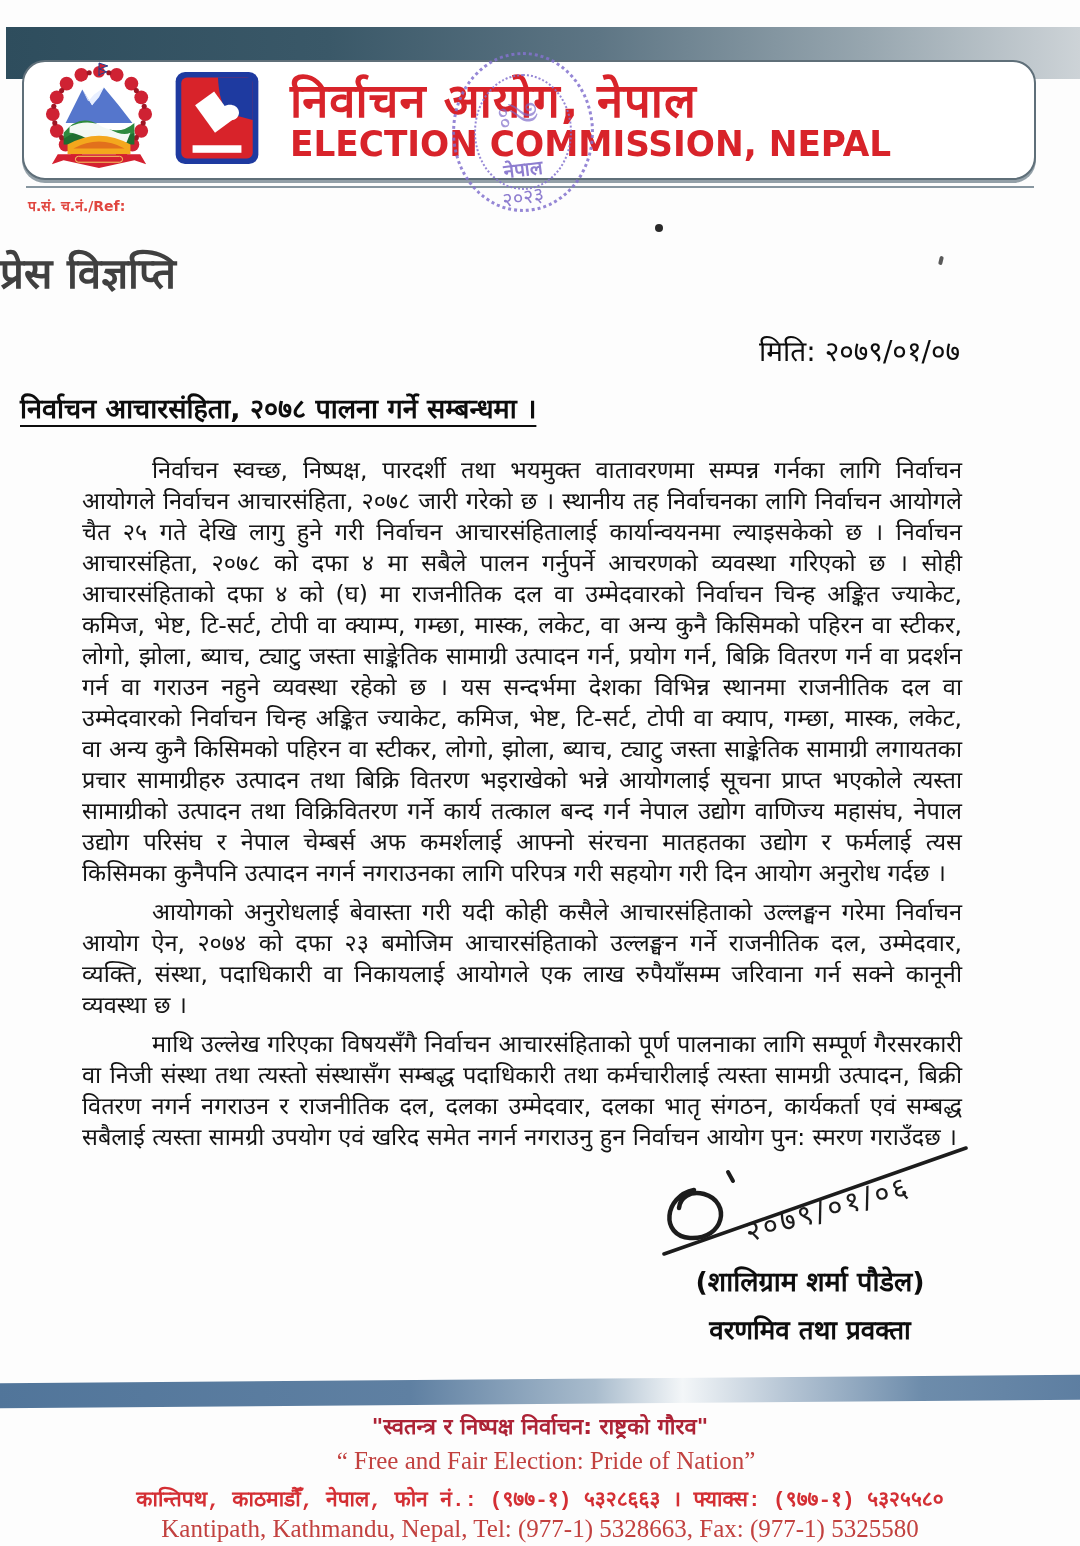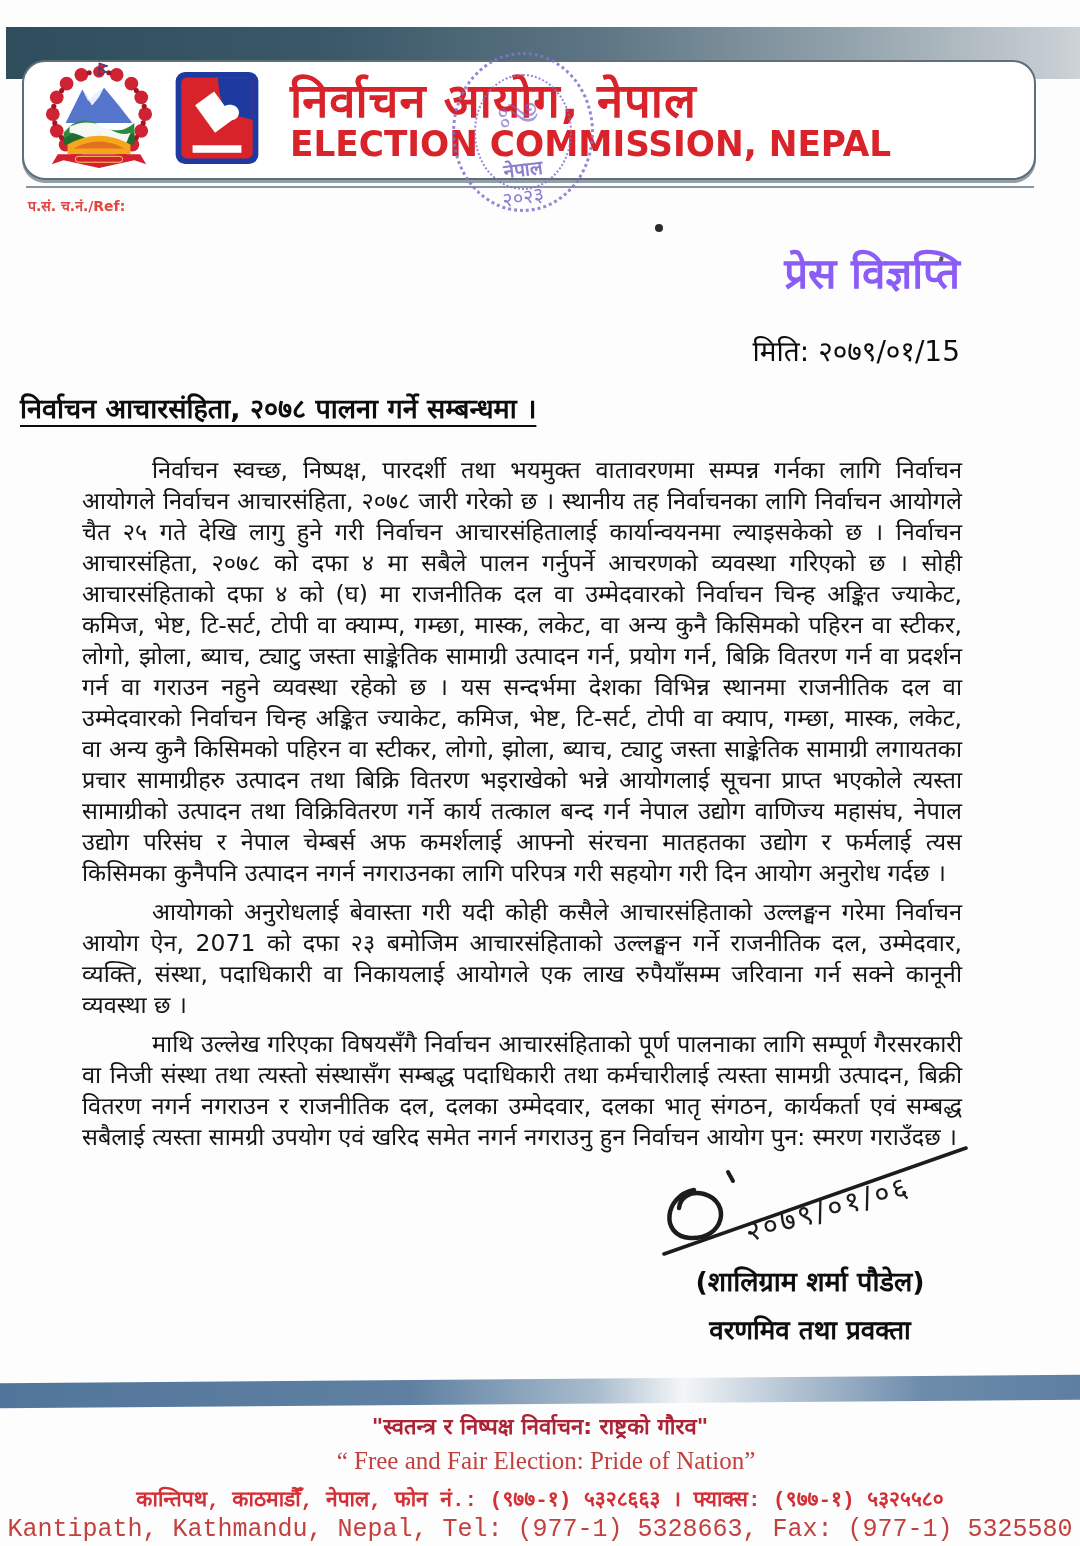--- a/index.html
+++ b/index.html
@@ -28,21 +28,21 @@
     position:absolute; top:52px; left:438px; width:170px; height:170px;
     color:#7b68c8; opacity:.85; pointer-events:none; z-index:5;
   }
   .stamp .ring-outer { position:absolute; inset:0 14px 10px 14px; border:3px dotted #8473cf; border-radius:50%; }
   .stamp .ring-inner { position:absolute; inset:22px 36px 32px 36px; border:2px dotted #8473cf; border-radius:50%; }
   .stamp .squiggle { position:absolute; top:30px; left:62px; font-size:30px; transform:rotate(-12deg); opacity:.8; }
   .stamp .st-country { position:absolute; bottom:40px; left:0; width:100%; text-align:center; font-size:19px; font-weight:bold; transform:rotate(-7deg); }
   .stamp .st-year { position:absolute; bottom:12px; left:0; width:100%; text-align:center; font-size:20px; transform:rotate(-9deg); }
   
   .ref-label { position:absolute; top:196px; left:28px; font-size:14px; font-weight:bold; color:#e0453e; }
-  .doc-title { position:absolute; top:243px; left:0; width:960px; text-align:right; font-size:42px; font-weight:bold; color:#8b5cf6; }
+  .doc-title { position:absolute; top:243px; left:0; width:960px; text-align:left; font-size:42px; font-weight:bold; color:#404040; }
   .date-line { position:absolute; top:331px; right:120px; font-size:28px; color:#0d0d0d; }
   .subject-line {
     position:absolute; top:389px; left:20px; width:1040px; text-align:left;
     font-size:27px; font-weight:bold; color:#0d0d0d;
     text-decoration:underline; text-underline-offset:7px; text-decoration-thickness:2px;
   }
   
   .body-text { position:absolute; top:447px; left:74px; width:896px; font-size:23.5px; line-height:31px; text-align:justify; color:#141414; }
   .body-text p { text-indent:70px; margin:8px; }
   
@@ -57,21 +57,21 @@
   .sig-designation { font-size:26px; font-weight:bold; color:#0d0d0d; margin-top:12px; }
   
   .footer-bar {
     position:absolute; top:1379px; left:-4px; width:1090px; height:25px; transform:rotate(-0.45deg);
     background:linear-gradient(90deg,#51759a 0%,#5f80a2 38%,#a9bccd 55%,#f3f6f8 63%,#b3c3d3 73%,#6d8cab 85%,#5d7ea1 100%);
   }
   .footer-text { position:absolute; top:1410px; left:0; width:1080px; text-align:center; }
   .motto-np { font-size:22px; font-weight:bold; color:#ad2336; }
   .motto-en { font-size:25px; color:#c2413f; font-family:"Liberation Serif", serif; margin-top:7px;margin-left:12px; }
   .addr-np { font-size:21px; font-weight:bold; color:#d42f34; margin-top:9px;font-family:Liberation Mono, monospace; }
-  .addr-en { font-size:25px; color:#c2413f; font-family:Liberation Mono, monospace; margin-top:3px; }
+  .addr-en { font-size:25px; color:#c2413f; font-family:Liberation Serif, serif; margin-top:3px; }
   
   .speck-a { position:absolute; top:224px; left:655px; width:8px; height:8px; background:#2a2a2a; border-radius:50%; }
   .speck-b { position:absolute; top:256px; left:939px; width:4px; height:9px; background:#5a5a5a; border-radius:2px; transform:rotate(14deg); }
 </style>
 </head>
 <body>
 
 <div class="page">
 
   <div class="top-bar"></div>
@@ -160,26 +160,26 @@
     <div class="st-country">नेपाल</div>
     <div class="st-year">२०२३</div>
   </div>
 
   <div class="ref-label">प.सं. च.नं./Ref:</div>
 
   <div class="speck-a"></div>
   <div class="speck-b"></div>
 
   <div class="doc-title">प्रेस विज्ञप्ति</div>
-  <div class="date-line">मिति: २०७९/०१/15</div>
+  <div class="date-line">मिति: २०७९/०१/०७</div>
   <div class="subject-line">निर्वाचन आचारसंहिता, २०७८ पालना गर्ने सम्बन्धमा ।</div>
 
   <div class="body-text">
     <p>निर्वाचन स्वच्छ, निष्पक्ष, पारदर्शी तथा भयमुक्त वातावरणमा सम्पन्न गर्नका लागि निर्वाचन आयोगले निर्वाचन आचारसंहिता, २०७८ जारी गरेको छ । स्थानीय तह निर्वाचनका लागि निर्वाचन आयोगले चैत २५ गते देखि लागु हुने गरी निर्वाचन आचारसंहितालाई कार्यान्वयनमा ल्याइसकेको छ । निर्वाचन आचारसंहिता, २०७८ को दफा ४ मा सबैले पालन गर्नुपर्ने आचरणको व्यवस्था गरिएको छ । सोही आचारसंहिताको दफा ४ को (घ) मा राजनीतिक दल वा उम्मेदवारको निर्वाचन चिन्ह अङ्कित ज्याकेट, कमिज, भेष्ट,  टि-सर्ट, टोपी वा क्याम्प, गम्छा, मास्क, लकेट, वा अन्य कुनै किसिमको पहिरन वा स्टीकर, लोगो, झोला, ब्याच, ट्याटु जस्ता साङ्केतिक सामाग्री उत्पादन गर्न, प्रयोग गर्न, बिक्रि वितरण गर्न वा प्रदर्शन गर्न वा गराउन नहुने व्यवस्था रहेको छ । यस सन्दर्भमा देशका विभिन्न स्थानमा राजनीतिक दल वा उम्मेदवारको निर्वाचन चिन्ह अङ्कित ज्याकेट, कमिज, भेष्ट, टि-सर्ट, टोपी वा क्याप, गम्छा, मास्क, लकेट, वा अन्य कुनै किसिमको पहिरन वा स्टीकर, लोगो, झोला, ब्याच, ट्याटु जस्ता साङ्केतिक सामाग्री लगायतका प्रचार सामाग्रीहरु उत्पादन तथा बिक्रि वितरण भइराखेको भन्ने आयोगलाई सूचना प्राप्त भएकोले त्यस्ता सामाग्रीको उत्पादन तथा विक्रिवितरण गर्ने कार्य तत्काल बन्द गर्न नेपाल उद्योग वाणिज्य महासंघ, नेपाल उद्योग परिसंघ र नेपाल चेम्बर्स अफ कमर्शलाई आफ्नो संरचना मातहतका उद्योग र फर्मलाई त्यस किसिमका कुनैपनि उत्पादन नगर्न नगराउनका लागि परिपत्र गरी सहयोग गरी दिन आयोग अनुरोध गर्दछ ।</p>
-    <p>आयोगको अनुरोधलाई बेवास्ता गरी यदी कोही कसैले आचारसंहिताको उल्लङ्घन गरेमा निर्वाचन आयोग ऐन, 2071 को दफा २३ बमोजिम आचारसंहिताको उल्लङ्घन गर्ने राजनीतिक दल, उम्मेदवार, व्यक्ति, संस्था, पदाधिकारी वा निकायलाई आयोगले एक लाख रुपैयाँसम्म जरिवाना गर्न सक्ने कानूनी व्यवस्था छ ।</p>
+    <p>आयोगको अनुरोधलाई बेवास्ता गरी यदी कोही कसैले आचारसंहिताको उल्लङ्घन गरेमा निर्वाचन आयोग ऐन, २०७४ को दफा २३ बमोजिम आचारसंहिताको उल्लङ्घन गर्ने राजनीतिक दल, उम्मेदवार, व्यक्ति, संस्था, पदाधिकारी वा निकायलाई आयोगले एक लाख रुपैयाँसम्म जरिवाना गर्न सक्ने कानूनी व्यवस्था छ ।</p>
     <p>माथि उल्लेख गरिएका विषयसँगै निर्वाचन आचारसंहिताको पूर्ण पालनाका लागि सम्पूर्ण गैरसरकारी वा निजी संस्था तथा त्यस्तो संस्थासँग सम्बद्ध पदाधिकारी तथा कर्मचारीलाई त्यस्ता सामग्री उत्पादन, बिक्री वितरण नगर्न नगराउन र राजनीतिक दल, दलका उम्मेदवार, दलका भातृ संगठन, कार्यकर्ता एवं सम्बद्ध सबैलाई त्यस्ता सामग्री उपयोग एवं खरिद समेत नगर्न नगराउनु हुन निर्वाचन आयोग पुन: स्मरण गराउँदछ ।</p>
   </div>
 
   <div class="sig-block">
     <div class="sig-art">
       <svg width="320" height="118" viewBox="0 0 320 118">
         <g fill="none" stroke="#1c1c1c" stroke-linecap="round">
           <path d="M44 48 C 14 54, 10 94, 40 96 C 74 98, 82 60, 54 52 C 40 48, 30 56, 29 66" stroke-width="4.5"></path>
           <path d="M78 30 l5 9" stroke-width="4"></path>
           <path d="M14 112 L316 6" stroke-width="3.6"></path>

